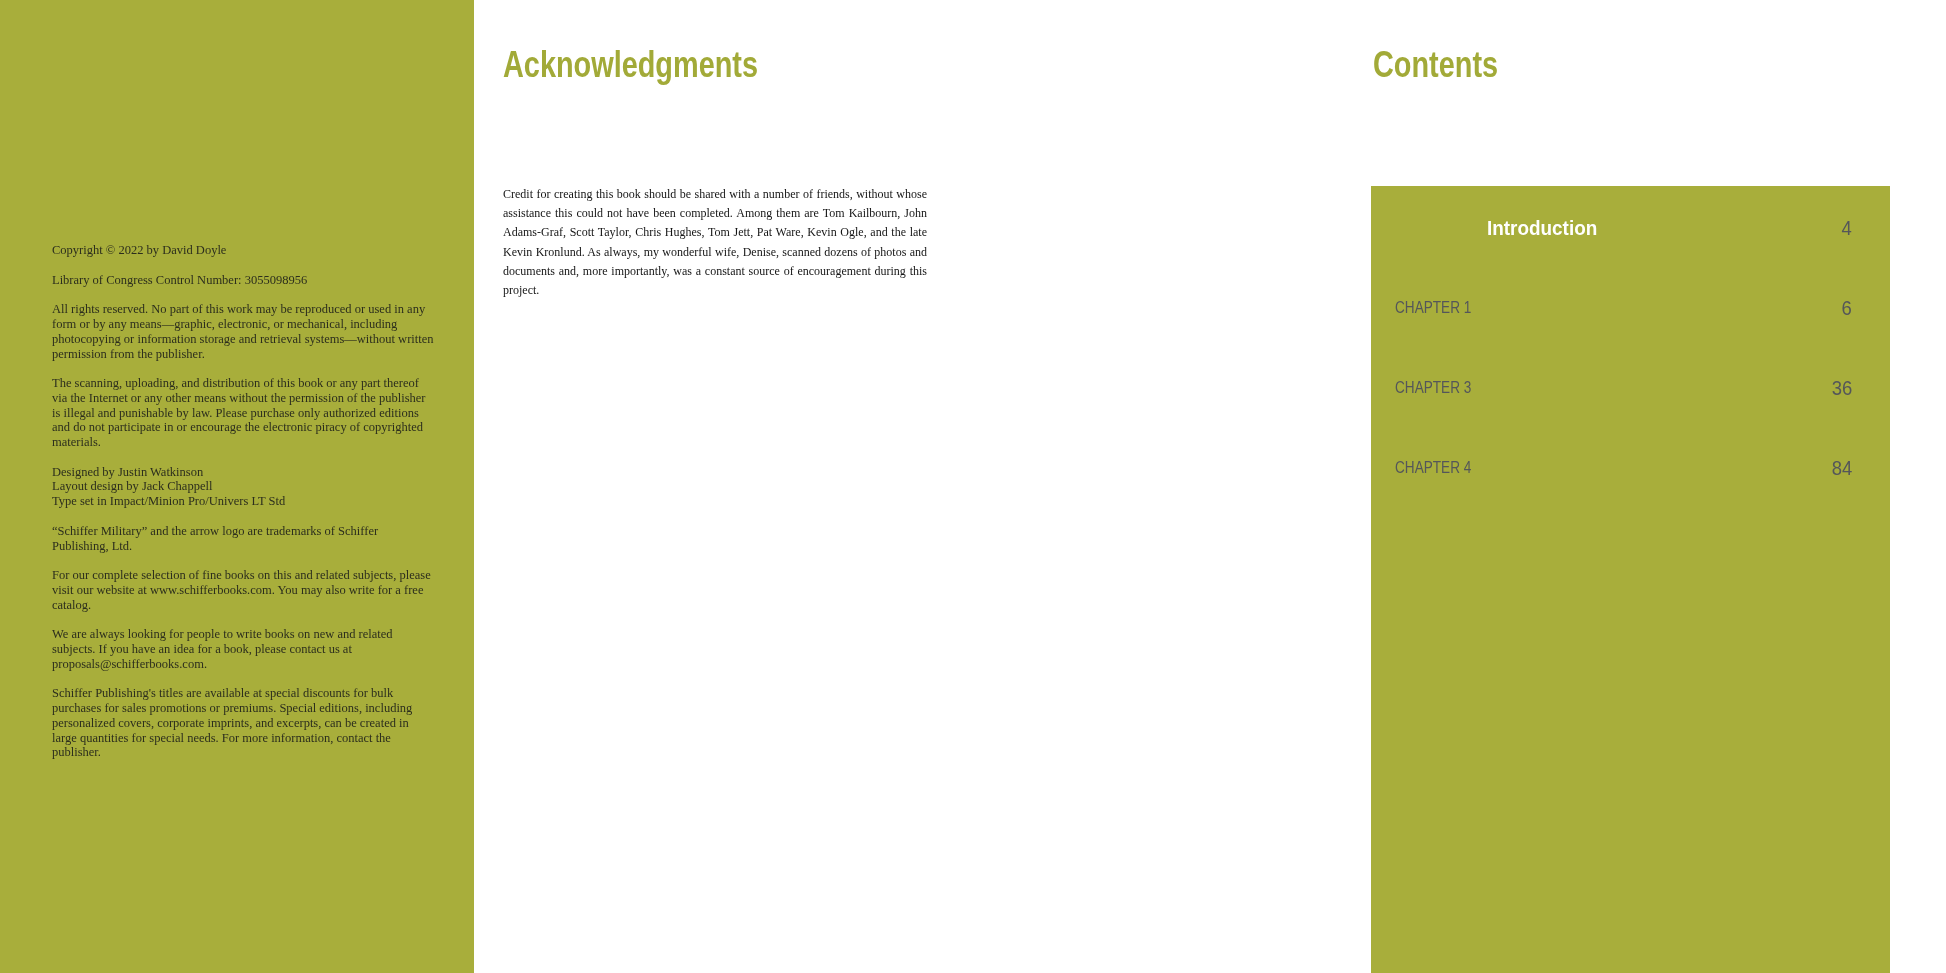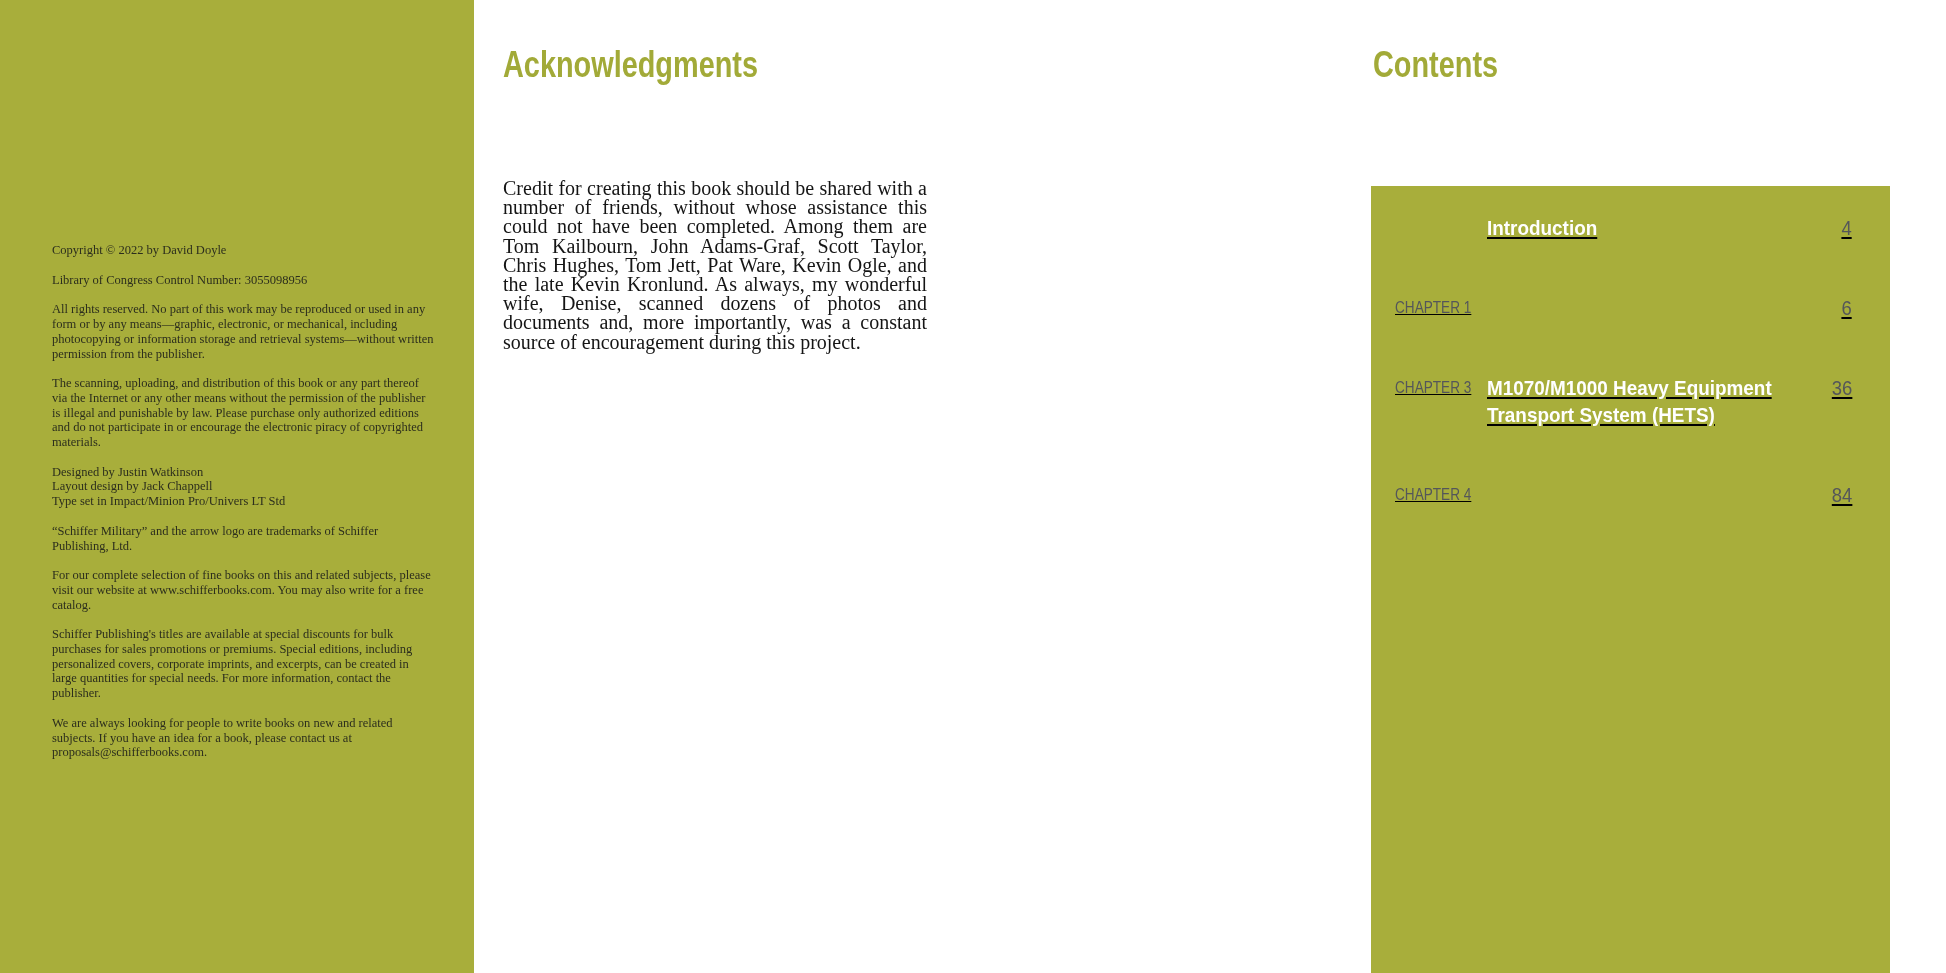--- a/index.html
+++ b/index.html
@@ -22,28 +22,28 @@
 
   
   .display-title{
     font-family:"Liberation Sans",sans-serif;font-weight:bold;font-size:37px;
     line-height:1;color:var(--olive-ink);
     transform:scaleX(0.78);transform-origin:left top;white-space:nowrap;
   }
 
   
   .ack-title{position:absolute;left:503px;top:46px;}
-  .ack-body{position:absolute;left:503px;top:179px;width:424px;
-    color:var(--black);font-size:20px;line-height:19.2px;text-align:justify;}
+  .ack-body{position:absolute;left:503px;top:185px;width:424px;
+    color:var(--black);font-size:12px;line-height:19.2px;text-align:justify;}
 
   
   .contents-title{position:absolute;left:1373px;top:46px;}
   .contents-panel{position:absolute;left:1371px;top:186px;width:519px;height:787px;
     background:var(--olive);padding:28px 38px 0 24px;}
-  .toc-row{display:flex;margin-bottom:53px;text-decoration:underline;}
+  .toc-row{display:flex;align-items:flex-end;margin-bottom:53px;}
   .toc-chapter{align-self:flex-start;width:92px;flex:none;
     font-family:"Liberation Sans",sans-serif;font-size:17px;line-height:27px;
     color:var(--toc-gray);transform:scaleX(0.8);transform-origin:left top;white-space:nowrap;}
   .toc-title{flex:1 1 auto;font-family:"Liberation Sans",sans-serif;font-weight:bold;
     font-size:21px;line-height:27px;color:#ffffff;}
   .toc-title .line{transform:scaleX(0.9);transform-origin:left top;white-space:nowrap;}
   .toc-page{flex:none;margin-left:auto;font-family:"Liberation Sans",sans-serif;
     font-size:21px;line-height:27px;color:var(--toc-gray);
     transform:scaleX(0.88);transform-origin:right bottom;}
 </style>
@@ -54,22 +54,22 @@
 
   <div class="left-panel">
     <div class="copyright-block" id="copyright-block">
         <p>Copyright © 2022 by David Doyle</p>
         <p>Library of Congress Control Number: 3055098956</p>
         <p>All rights reserved. No part of this work may be reproduced or used in any form or by any means—graphic, electronic, or mechanical, including photocopying or information storage and retrieval systems—without written permission from the publisher.</p>
         <p>The scanning, uploading, and distribution of this book or any part thereof via the Internet or any other means without the permission of the publisher is illegal and punishable by law. Please purchase only authorized editions and do not participate in or encourage the electronic piracy of copyrighted materials.</p>
         <p>Designed by Justin Watkinson<br>Layout design by Jack Chappell<br>Type set in Impact/Minion Pro/Univers LT Std</p>
         <p>“Schiffer Military” and the arrow logo are trademarks of Schiffer Publishing, Ltd.</p>
         <p>For our complete selection of fine books on this and related subjects, please visit our website at www.schifferbooks.com. You may also write for a free catalog.</p>
+        <p>We are always looking for people to write books on new and related subjects. If you have an idea for a book, please contact us at proposals@schifferbooks.com.</p>
         <p>Schiffer Publishing's titles are available at special discounts for bulk purchases for sales promotions or premiums. Special editions, including personalized covers, corporate imprints, and excerpts, can be created in large quantities for special needs. For more information, contact the publisher.</p>
-        <p>We are always looking for people to write books on new and related subjects. If you have an idea for a book, please contact us at proposals@schifferbooks.com.</p>
       </div>
   </div>
 
   <div class="ack-title display-title">Acknowledgments</div>
   <div class="ack-body">Credit for creating this book should be shared with a number of friends, without whose assistance this could not have been completed. Among them are Tom Kailbourn, John Adams-Graf, Scott Taylor, Chris Hughes, Tom Jett, Pat Ware, Kevin Ogle, and the late Kevin Kronlund. As always, my wonderful wife, Denise, scanned dozens of photos and documents and, more importantly, was a constant source of encouragement during this project.</div>
 
   <div class="contents-title display-title">Contents</div>
   <div class="contents-panel" id="toc-rows">
       <div class="toc-row">
         <span class="toc-chapter"></span>
@@ -77,24 +77,20 @@
           <div class="line">Introduction</div>
         </div>
         <div class="toc-page">4</div>
       </div>
       <div class="toc-row">
         <span class="toc-chapter">CHAPTER 1</span>
         <div class="toc-page">6</div>
       </div>
       <div class="toc-row">
         <span class="toc-chapter">CHAPTER 3</span>
-        <div class="toc-title">
-          <div class="line">M1070/M1000 Heavy Equipment</div>
-          <div class="line">Transport System (HETS)</div>
-        </div>
         <div class="toc-page">36</div>
       </div>
       <div class="toc-row">
         <span class="toc-chapter">CHAPTER 4</span>
         <div class="toc-page">84</div>
       </div>
     </div>
 
 </div>
 

